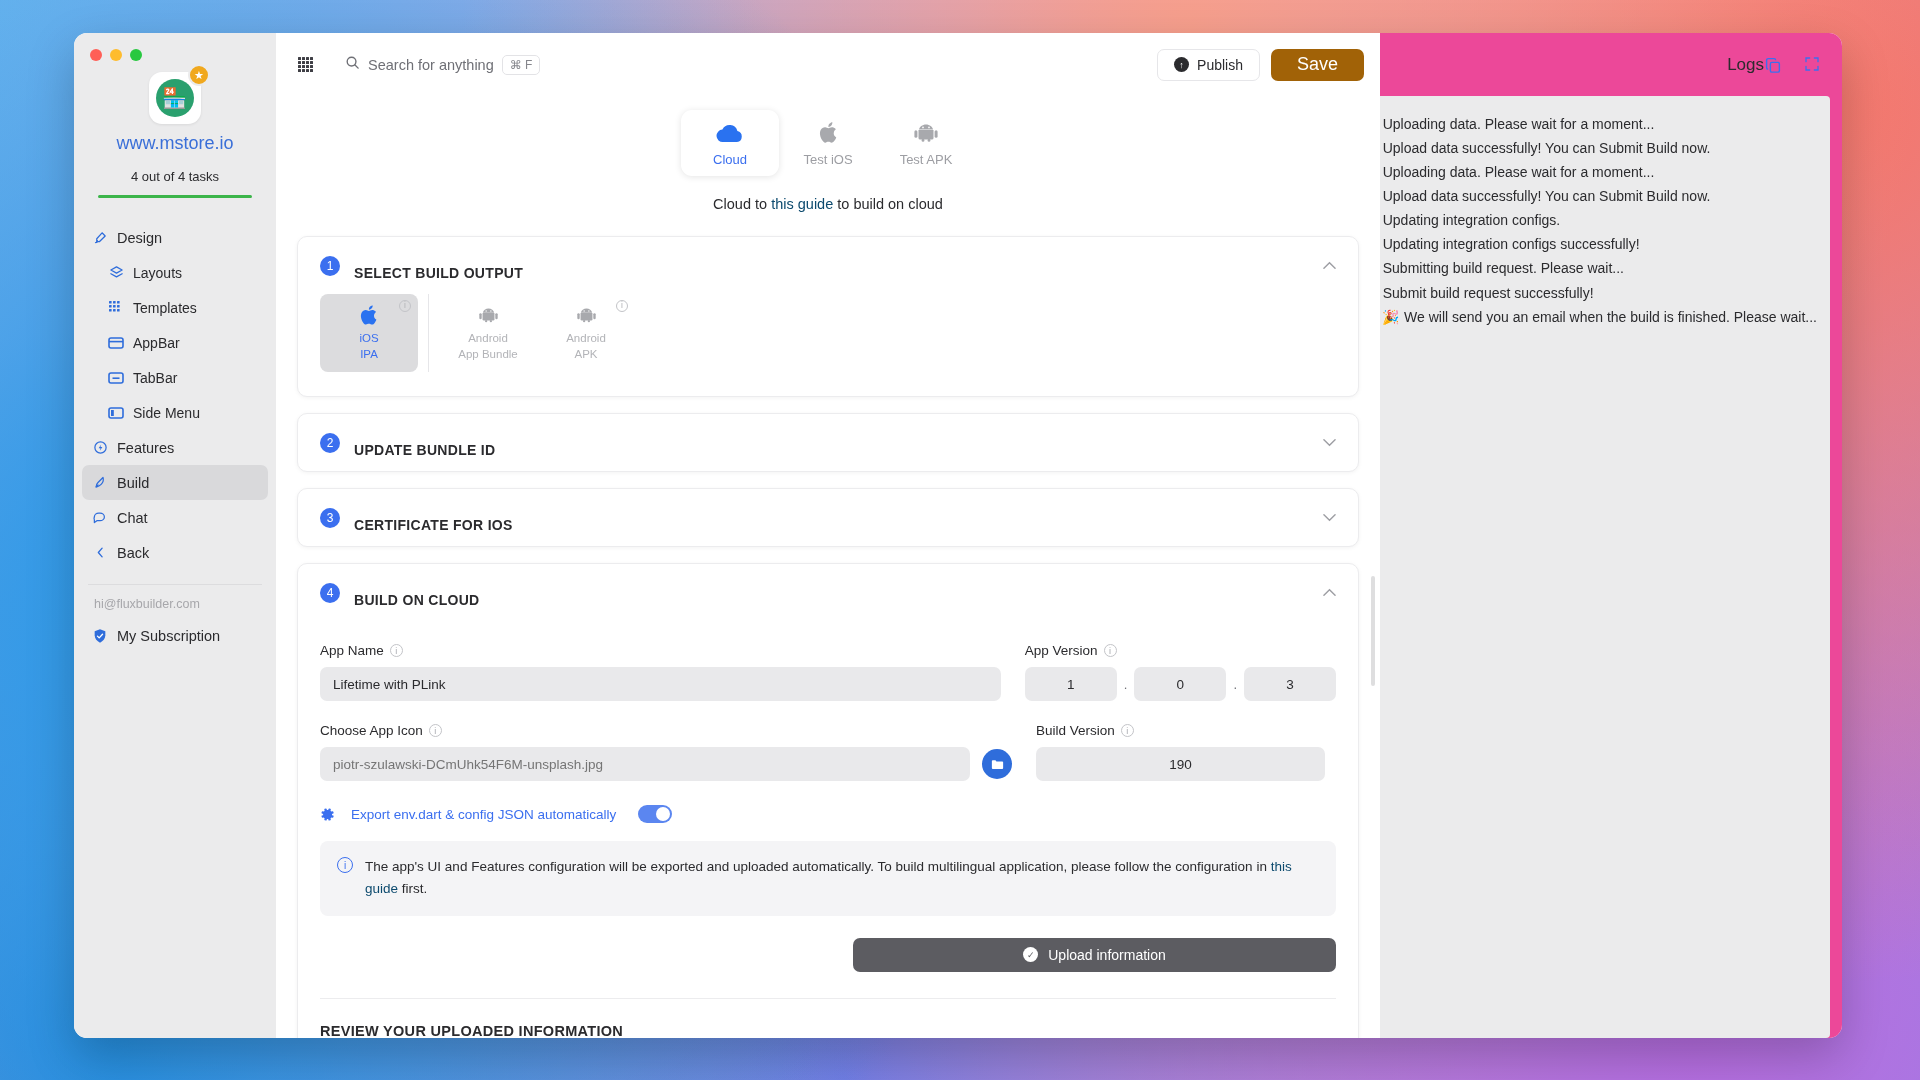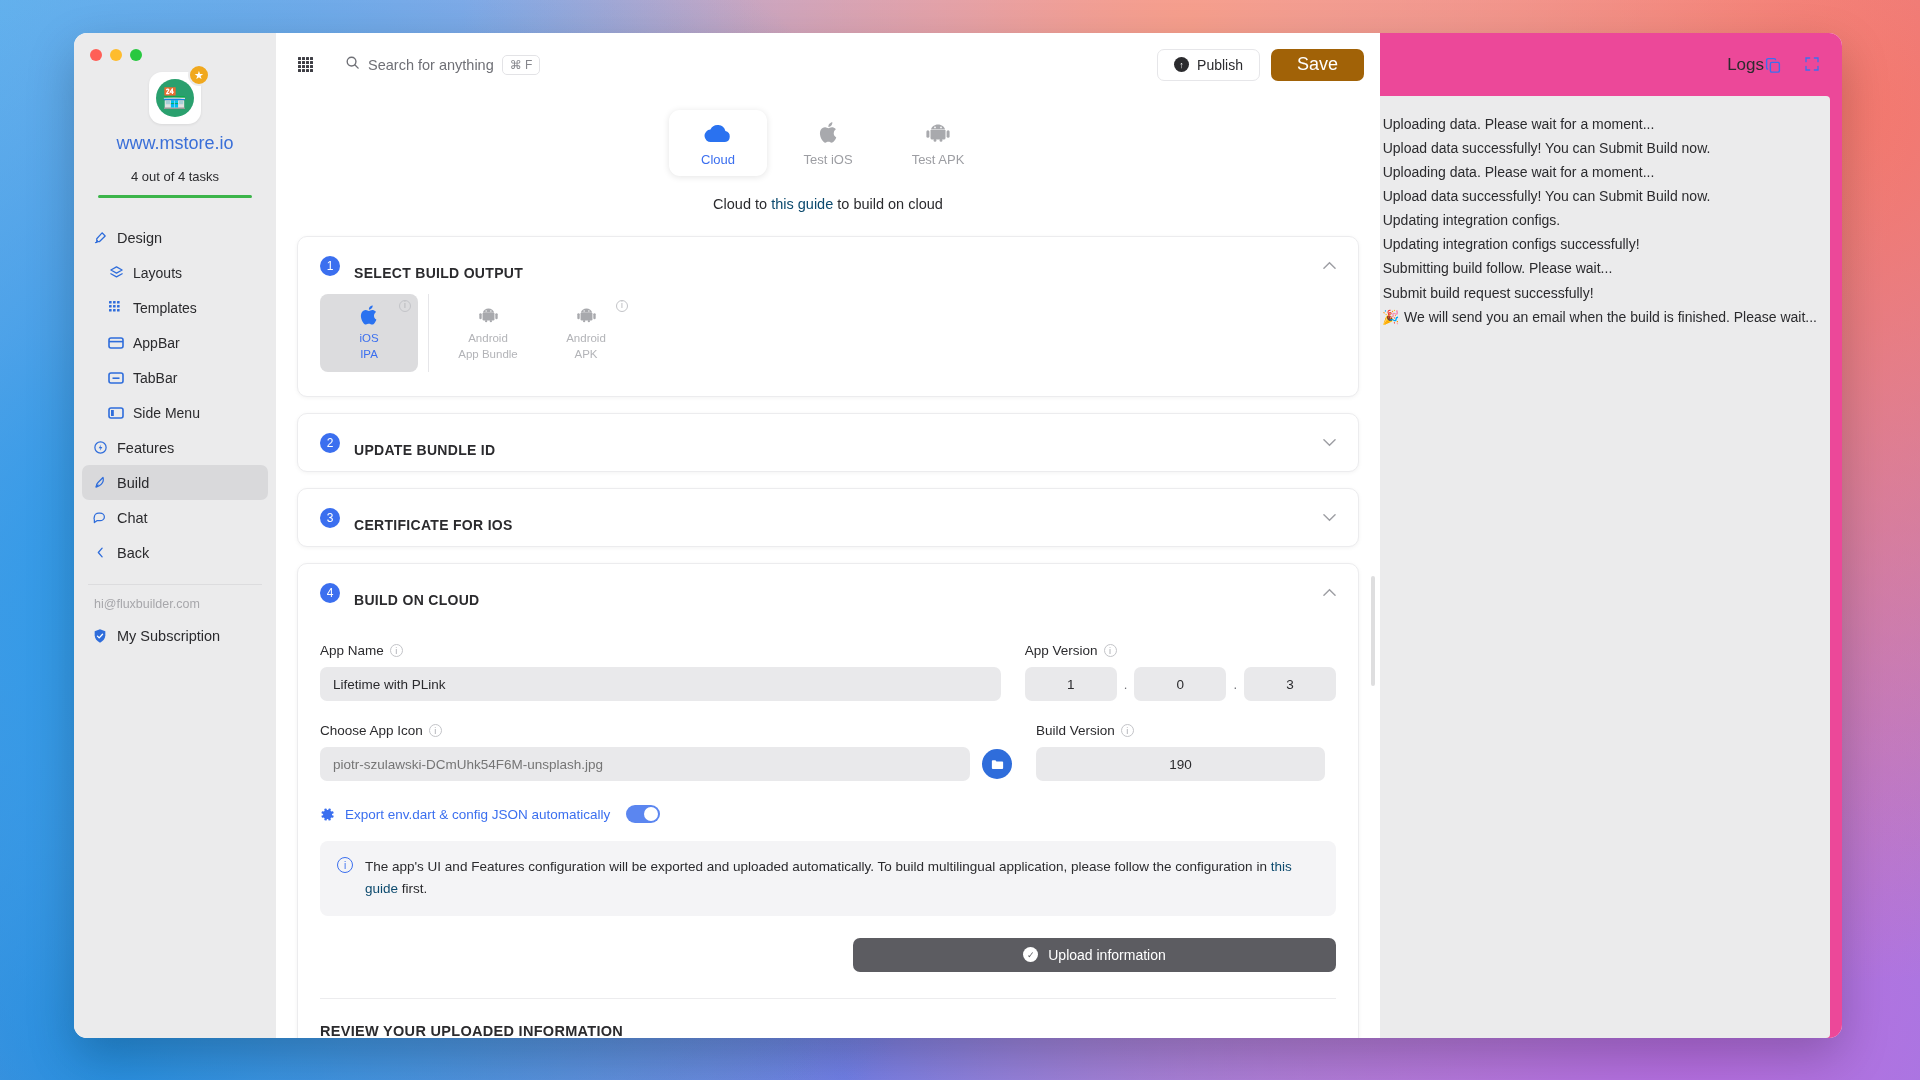--- a/index.html
+++ b/index.html
@@ -243,21 +243,21 @@
     flex: 1 1 auto;
     overflow: hidden;
     position: relative;
     padding: 0 0 0 0;
   }
 
   
   .mode-tabs {
     display: flex;
     justify-content: center;
-    gap: 12px;
+    gap: 0;
     padding-top: 14px;
   }
   .mode-tab {
     width: 98px; height: 66px;
     border-radius: 11px;
     display: flex; flex-direction: column;
     align-items: center; justify-content: center;
     gap: 6px;
     font-size: 13px;
     color: #9d9ea3;
@@ -406,21 +406,21 @@
     color: #fff;
     display: flex; align-items: center; justify-content: center;
     margin-left: 12px;
     align-self: flex-end;
     margin-bottom: 2px;
     cursor: pointer;
     flex: 0 0 30px;
   }
 
   .export-row {
-    display: flex; align-items: center; gap: 10px;
+    display: flex; align-items: center; gap: 16px;
     margin-top: 24px;
   }
   .gear-ico { color: #3b6fef; display: flex; }
   .export-lbl { font-size: 13.5px; color: #3b6fef; }
   .switch {
     width: 34px; height: 18px;
     background: #5b86f0;
     border-radius: 9px;
     position: relative;
     cursor: pointer;
@@ -966,19 +966,19 @@
         </span>
       </div>
     </div>
     <div class="logs-body">
       <div class="log-line">Uploading data. Please wait for a moment...</div>
       <div class="log-line">Upload data successfully! You can Submit Build now.</div>
       <div class="log-line">Uploading data. Please wait for a moment...</div>
       <div class="log-line">Upload data successfully! You can Submit Build now.</div>
       <div class="log-line">Updating integration configs.</div>
       <div class="log-line">Updating integration configs successfully!</div>
-      <div class="log-line">Submitting build follow. Please wait...</div>
+      <div class="log-line">Submitting build request. Please wait...</div>
       <div class="log-line">Submit build request successfully!</div>
       <div class="log-line">🎉 We will send you an email when the build is finished. Please wait...</div>
     </div>
   </aside>
 
 </div>
 
 </body></html>

